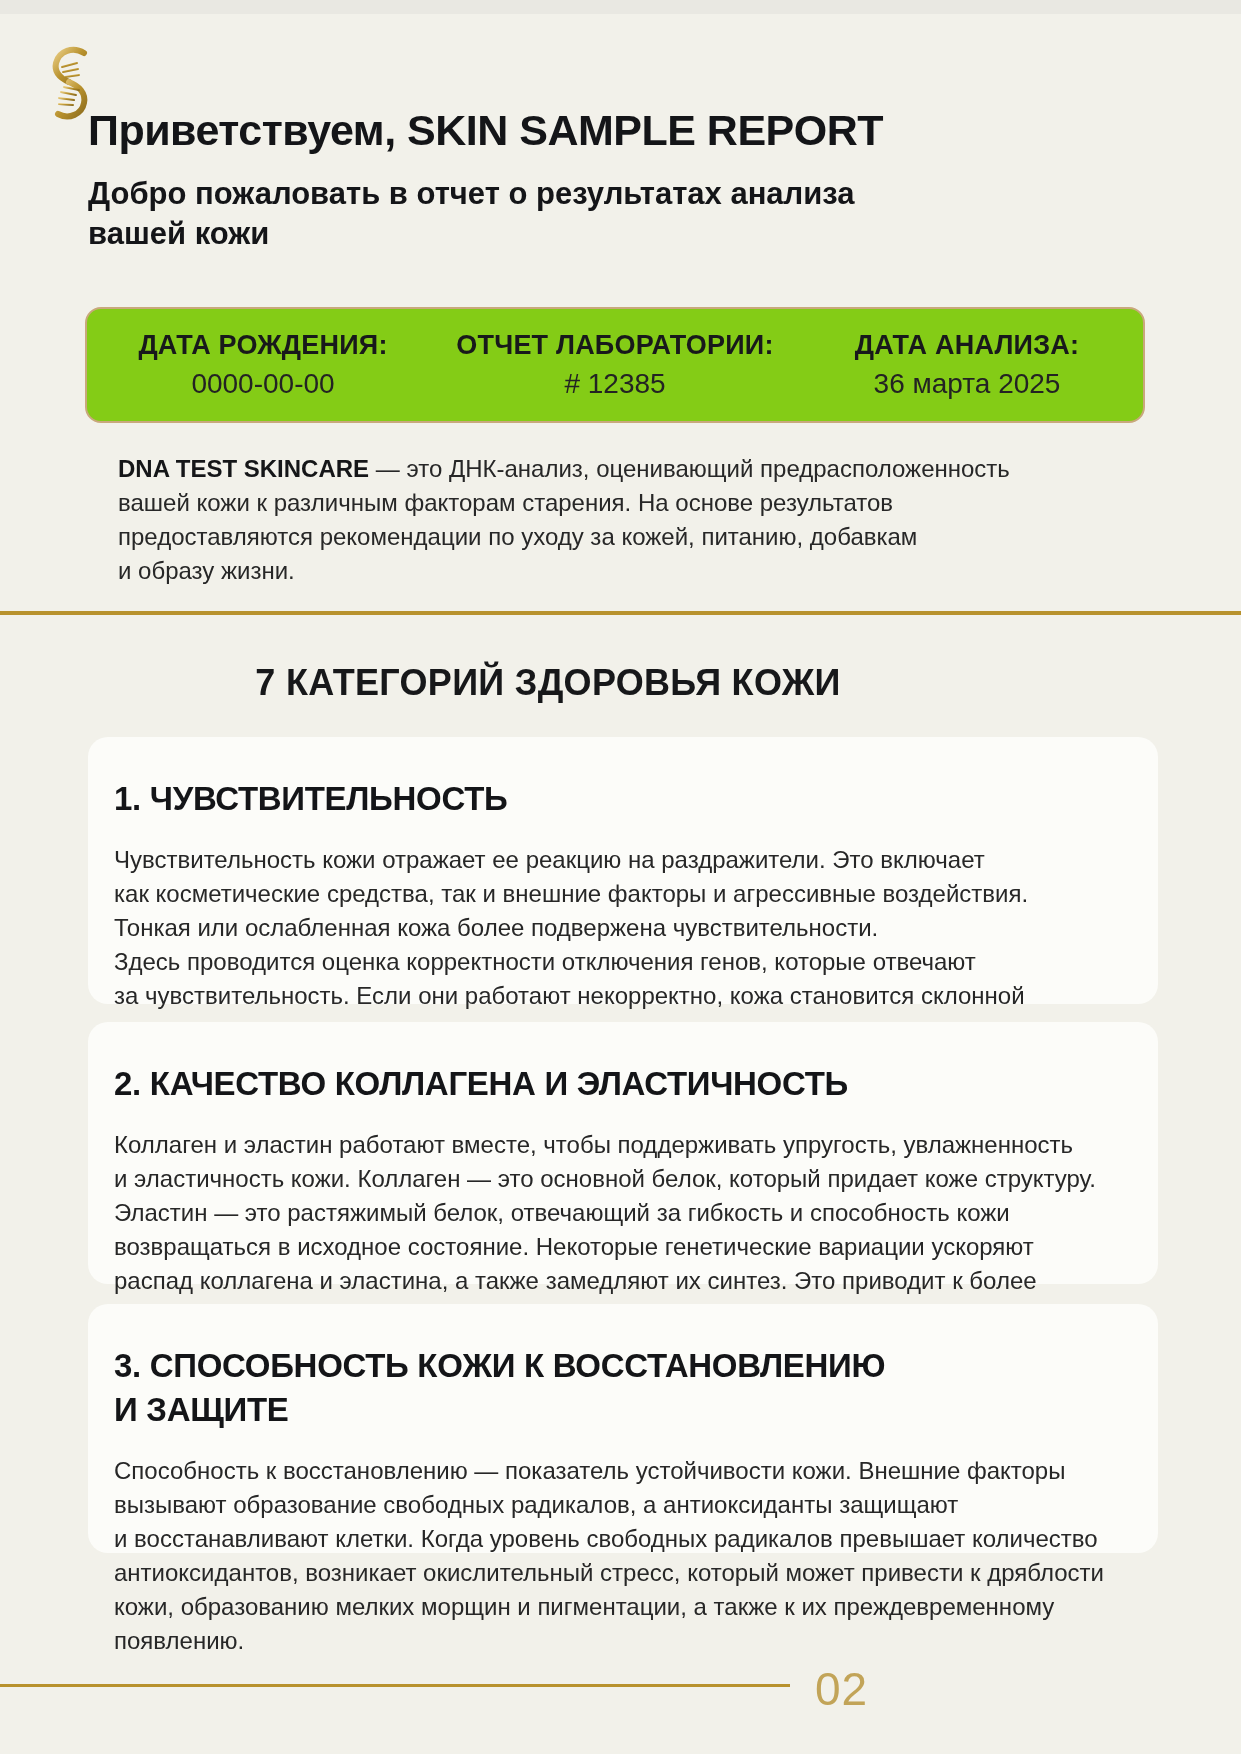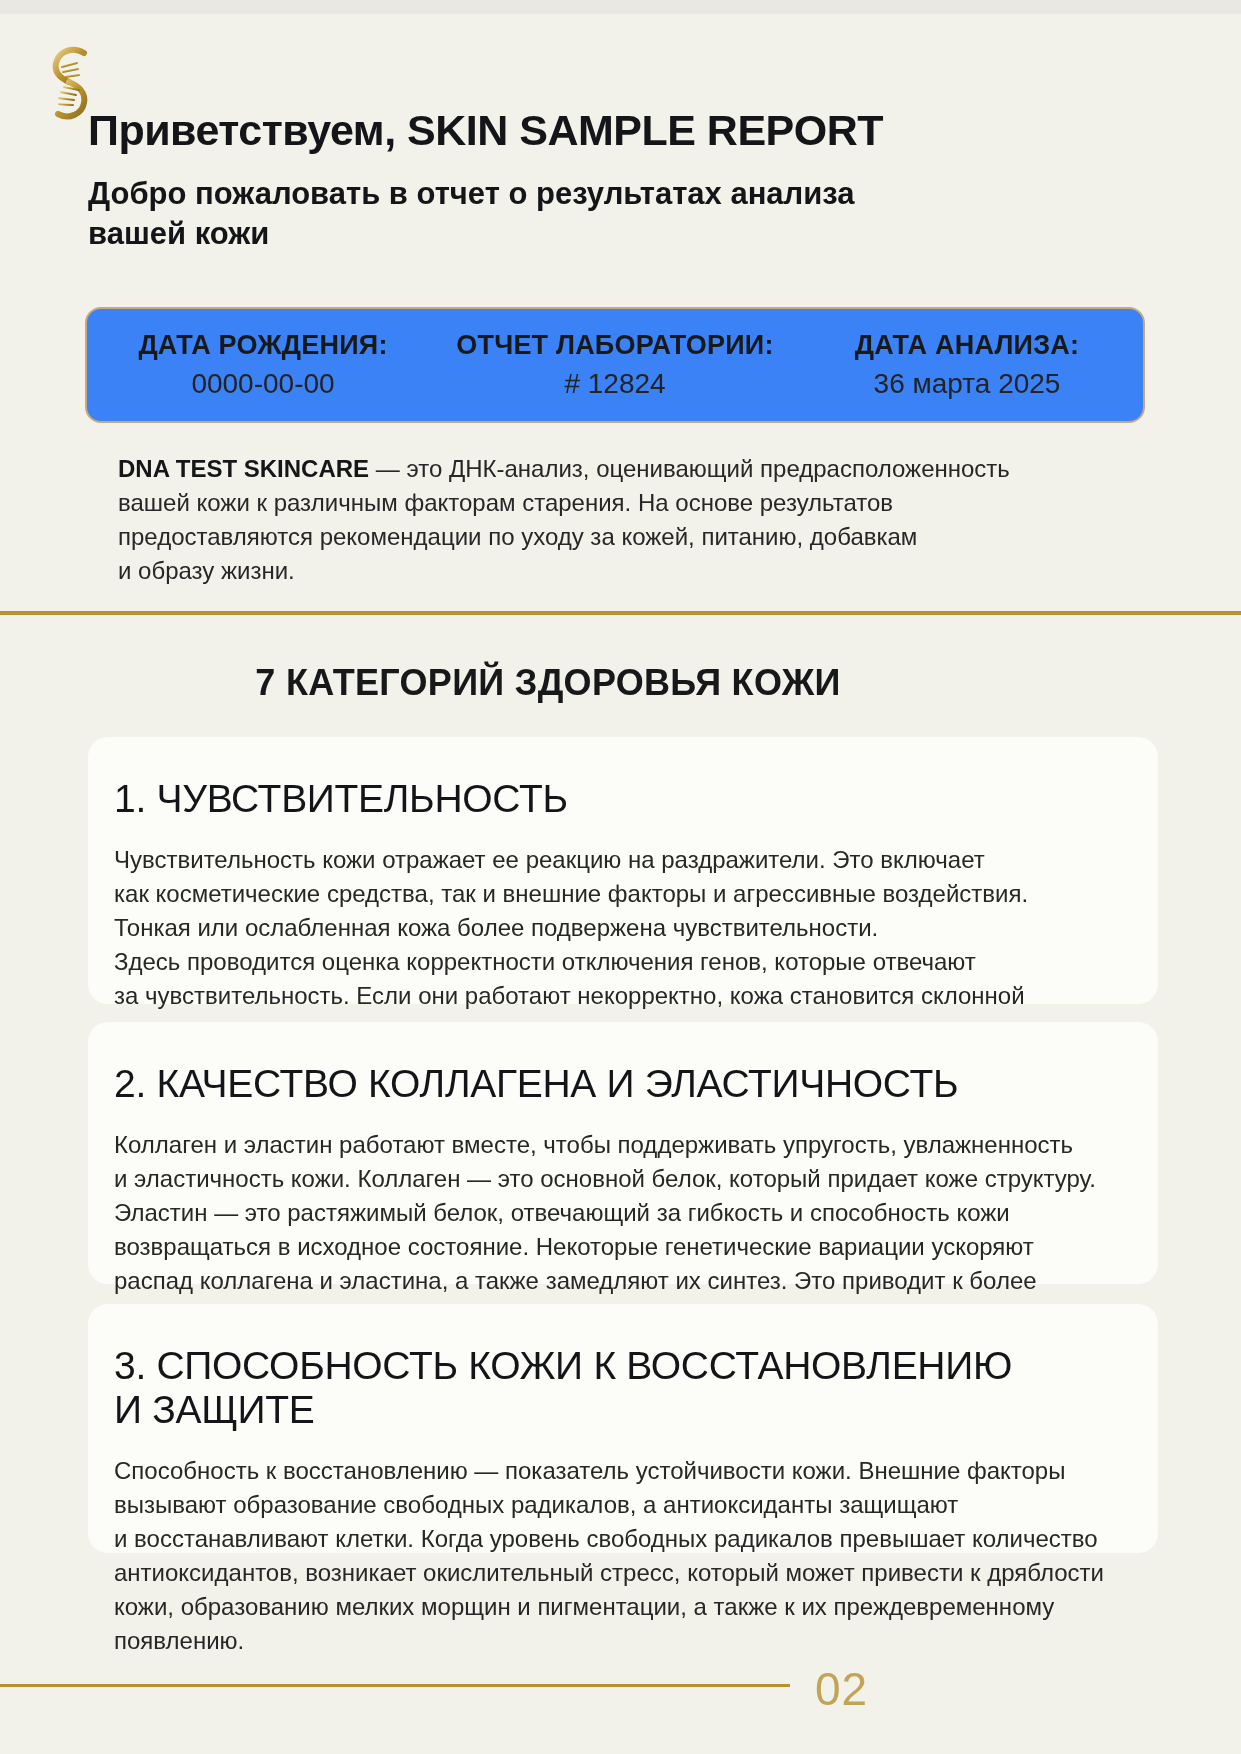--- a/index.html
+++ b/index.html
@@ -18,21 +18,21 @@
     position:absolute; left:88px; top:92px; width:1080px;
     font-size:43px; font-weight:800; letter-spacing:-0.5px; color:#141518;
   }
   .subtitle {
     position:absolute; left:88px; top:160px; width:1000px;
     font-size:31px; font-weight:700; line-height:40px; color:#141518;
     white-space:pre-line;
   }
   .info-box {
     position:absolute; left:85px; top:293px; width:1060px; height:116px;
-    background:#3b82f6; border:2px solid #c9a87c; border-radius:16px;
+    background:#84cc16; border:2px solid #c9a87c; border-radius:16px;
     display:flex; align-items:center;
   }
   .info-col { flex:1; display:flex; flex-direction:column; align-items:center; gap:7px; }
   .info-label { font-size:27px; font-weight:800; letter-spacing:0.2px; color:#18191b; }
   .info-value { font-size:28px; font-weight:400; color:#232323; }
   .intro {
     position:absolute; left:118px; top:438px; width:1015px;
     font-size:24px; line-height:34px; color:#272727;
     white-space:pre-line;
   }
@@ -48,21 +48,21 @@
   }
   .card {
     position:absolute; left:88px; width:1070px;
     background:#fcfcf9; border-radius:20px;
     padding:40px 40px 36px 26px;
   }
   .card-1 { top:723px; height:267px; }
   .card-2 { top:1008px; height:262px; }
   .card-3 { top:1290px; height:249px; }
   .card h2 {
-    font-size:39px; font-weight:400; letter-spacing:-0.3px; color:#141518;
+    font-size:33px; font-weight:700; letter-spacing:-0.3px; color:#141518;
     margin-bottom:22px; line-height:44px; white-space:pre-line;
   }
   .card p {
     font-size:24px; line-height:34px; color:#272727; white-space:pre-line;
   }
   .footer-line {
     position:absolute; left:0; top:1670px; width:790px; height:3px;
     background:#b8922d;
   }
   .page-number {
@@ -102,21 +102,21 @@
   <div class="subtitle">Добро пожаловать в отчет о результатах анализа
 вашей кожи</div>
 
   <div class="info-box">
     <div class="info-col">
       <div class="info-label">ДАТА РОЖДЕНИЯ:</div>
       <div class="info-value">0000-00-00</div>
     </div>
     <div class="info-col">
       <div class="info-label">ОТЧЕТ ЛАБОРАТОРИИ:</div>
-      <div class="info-value"># 12824</div>
+      <div class="info-value"># 12385</div>
     </div>
     <div class="info-col">
       <div class="info-label">ДАТА АНАЛИЗА:</div>
       <div class="info-value">36 марта 2025</div>
     </div>
   </div>
 
   <p class="intro"><span class="lead">DNA TEST SKINCARE</span><span> — это ДНК-анализ, оценивающий предрасположенность
 вашей кожи к различным факторам старения. На основе результатов
 предоставляются рекомендации по уходу за кожей, питанию, добавкам

